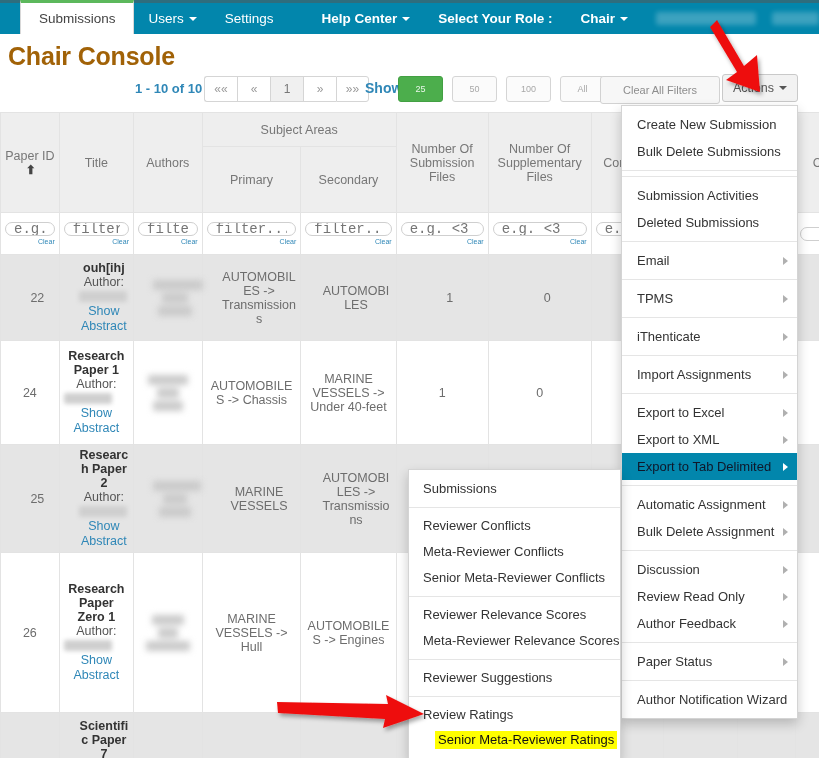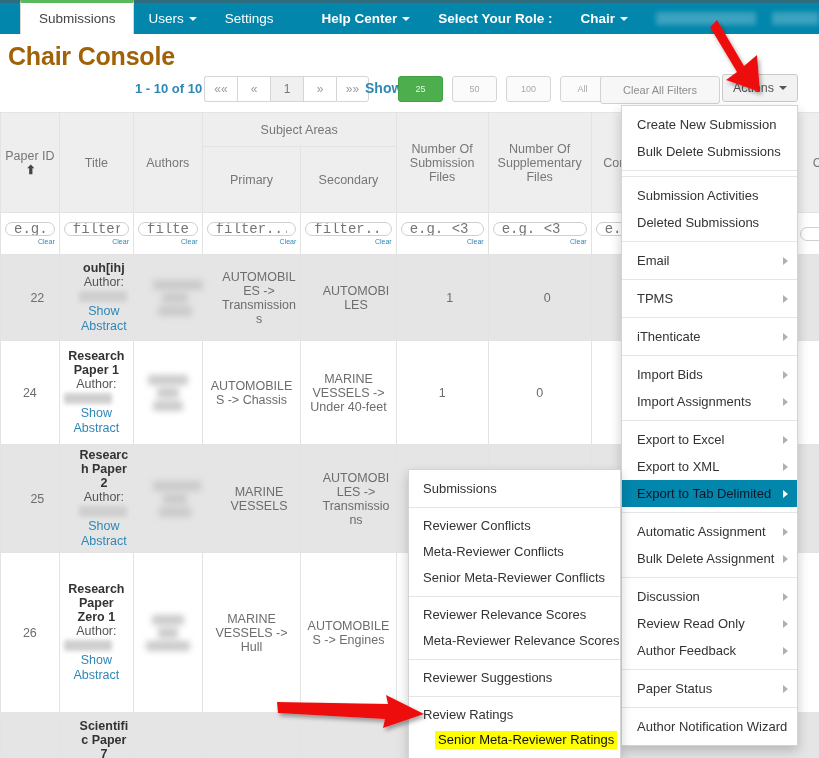--- a/index.html
+++ b/index.html
@@ -536,24 +536,20 @@
     </div>
     <div class="dd-sep"></div>
 
     <div class="dd-item">
       <span>iThenticate</span>
       <span class="caret-r"></span>
     </div>
     <div class="dd-sep"></div>
 
     <div class="dd-item">
-      <span>Import Bids</span>
-      <span class="caret-r"></span>
-    </div>
-    <div class="dd-item">
       <span>Import Assignments</span>
       <span class="caret-r"></span>
     </div>
     <div class="dd-sep"></div>
 
     <div class="dd-item">
       <span>Export to Excel</span>
       <span class="caret-r"></span>
     </div>
     <div class="dd-item">

